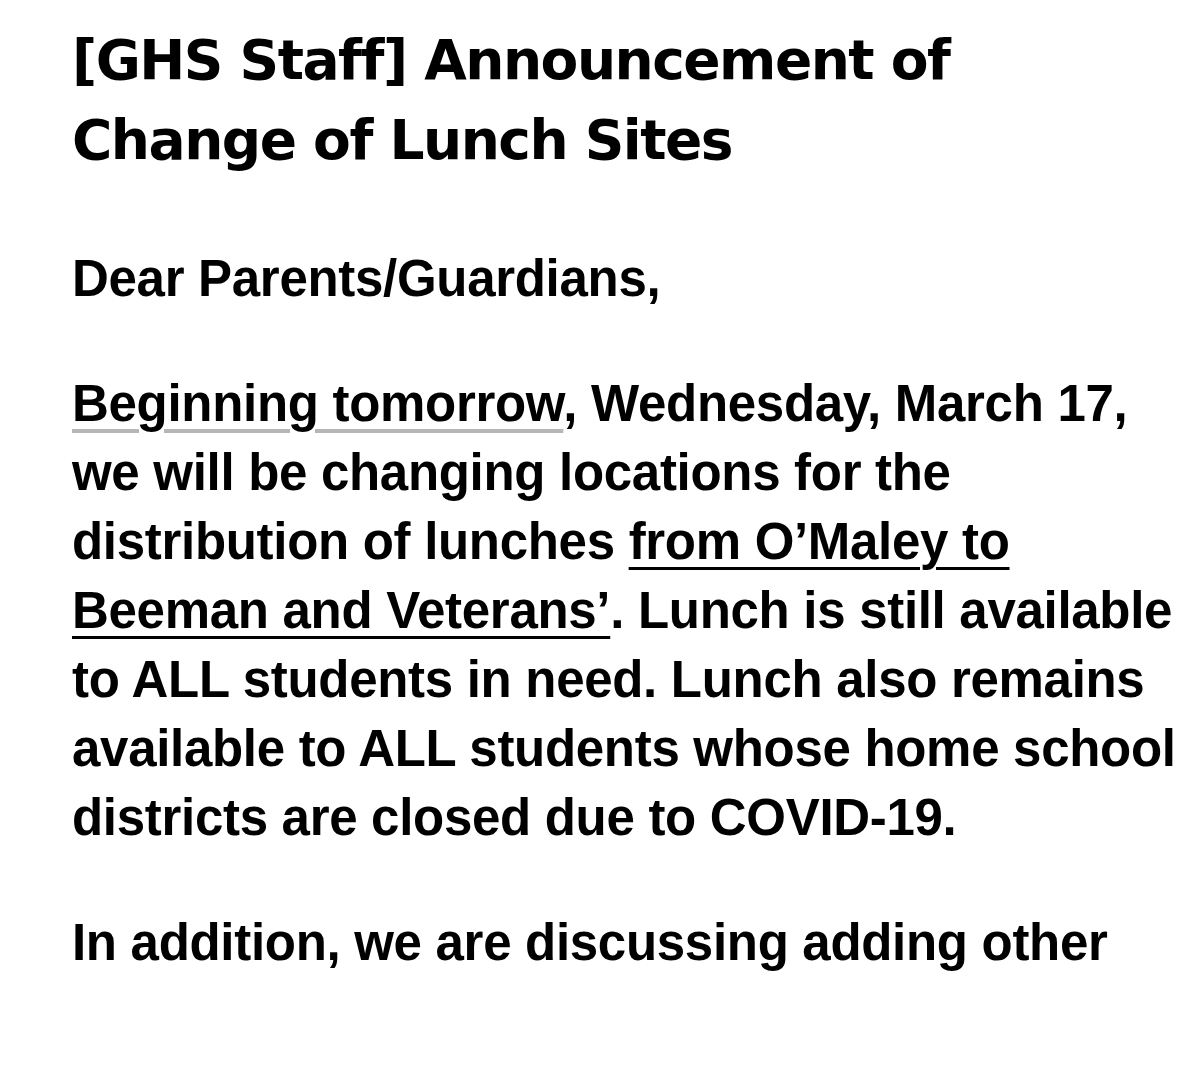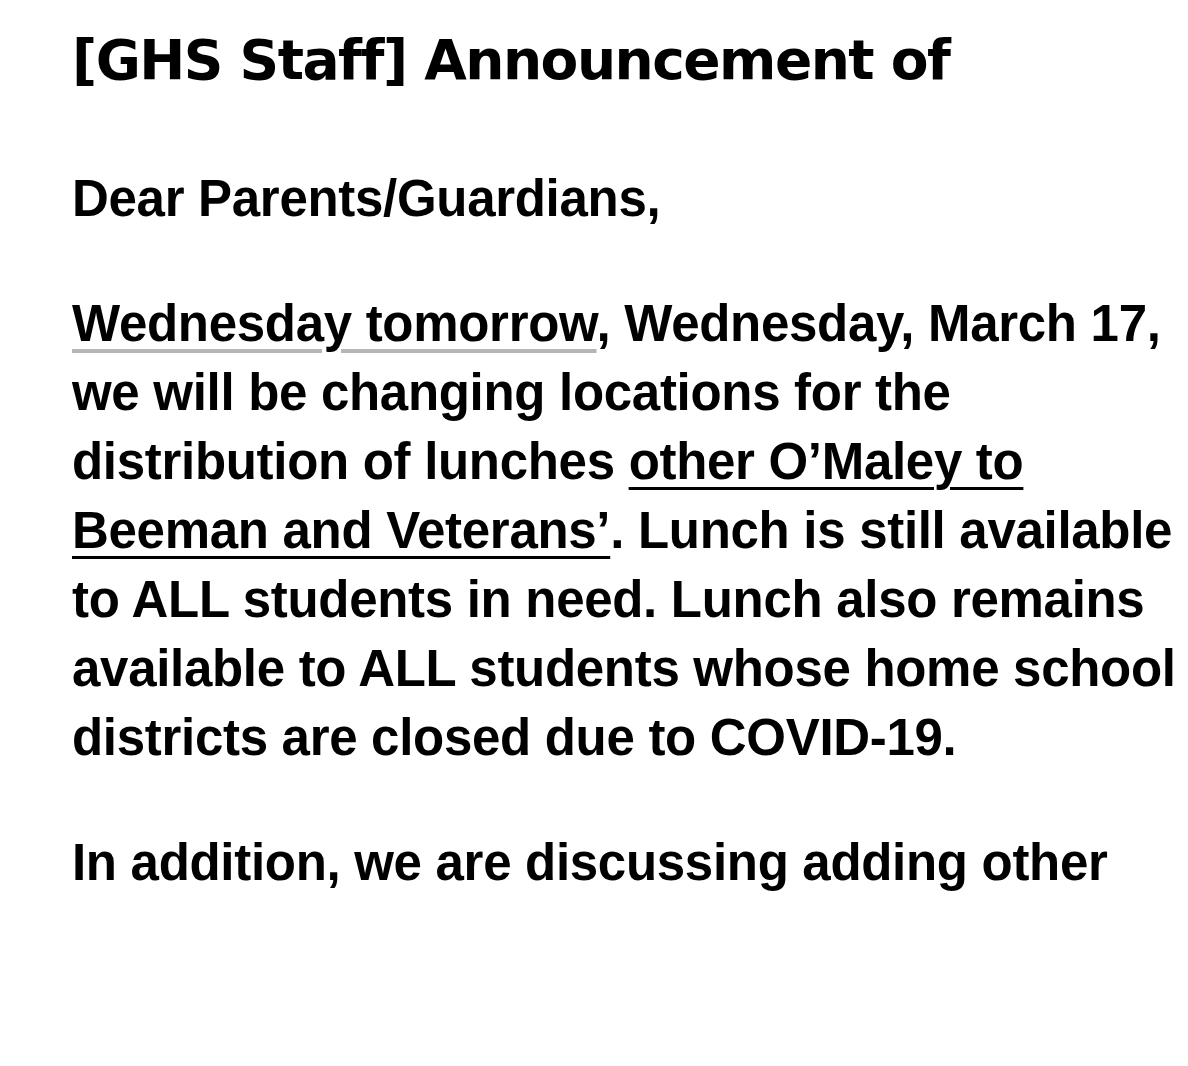--- a/index.html
+++ b/index.html
@@ -56,30 +56,31 @@
     text-decoration-skip-ink: auto;
   }
 </style>
 </head>
 <body>
 
 <div class="page">
 
   <h1 class="title">
     <span class="tline">[GHS Staff] Announcement of</span>
+    <span class="tline">Change of Lunch Sites</span>
   </h1>
 
   <p class="para">
     <span class="line">Dear Parents/Guardians,</span>
   </p>
 
   <p class="para">
-    <span class="line"><span class="u-gray">Wednesday tomorrow</span><span>, Wednesday, March 17,</span></span>
+    <span class="line"><span class="u-gray">Beginning tomorrow</span><span>, Wednesday, March 17,</span></span>
     <span class="line">we will be changing locations for the</span>
-    <span class="line"><span>distribution of lunches </span><span class="u-black">other O’Maley to</span></span>
+    <span class="line"><span>distribution of lunches </span><span class="u-black">from O’Maley to</span></span>
     <span class="line"><span class="u-black">Beeman and Veterans’</span><span>. Lunch is still available</span></span>
     <span class="line">to ALL students in need. Lunch also remains</span>
     <span class="line">available to ALL students whose home school</span>
     <span class="line">districts are closed due to COVID-19.</span>
   </p>
 
   <p class="para">
     <span class="line">In addition, we are discussing adding other</span>
   </p>
 

